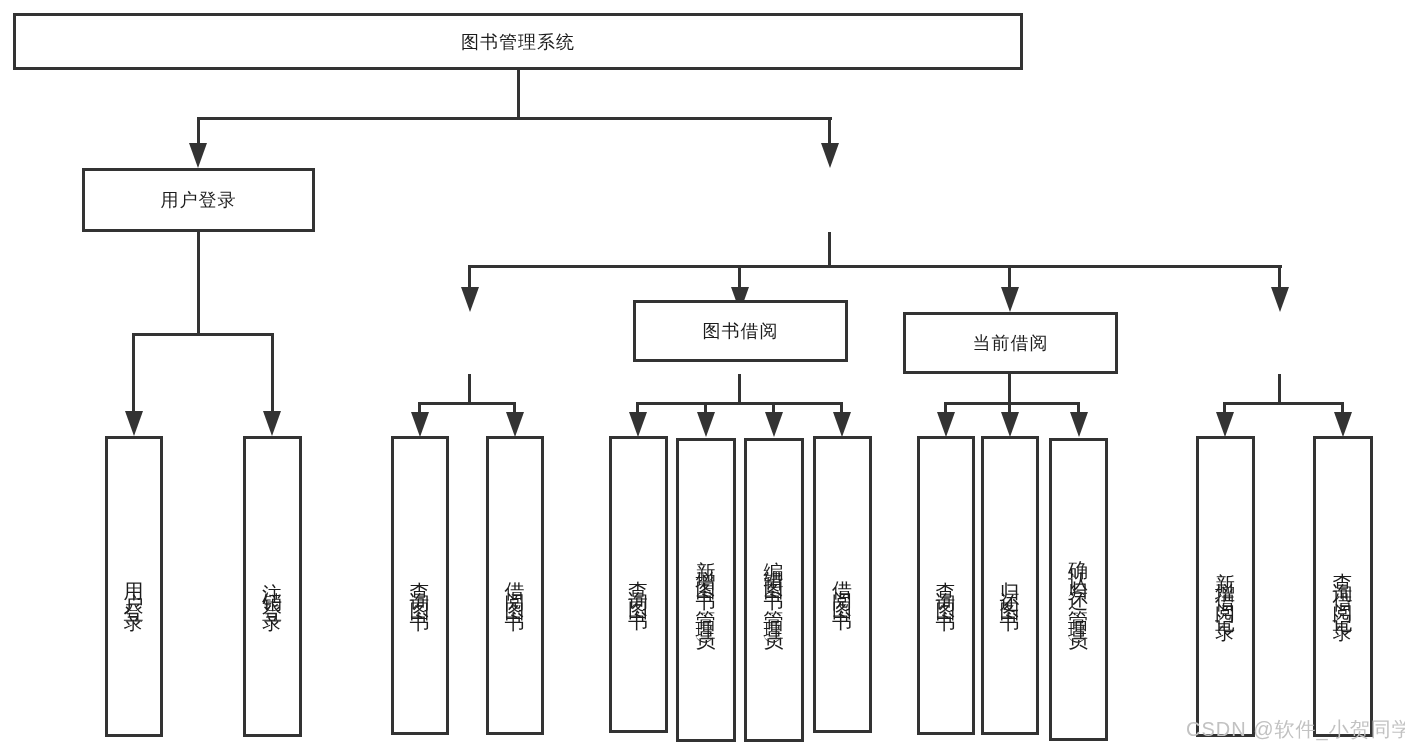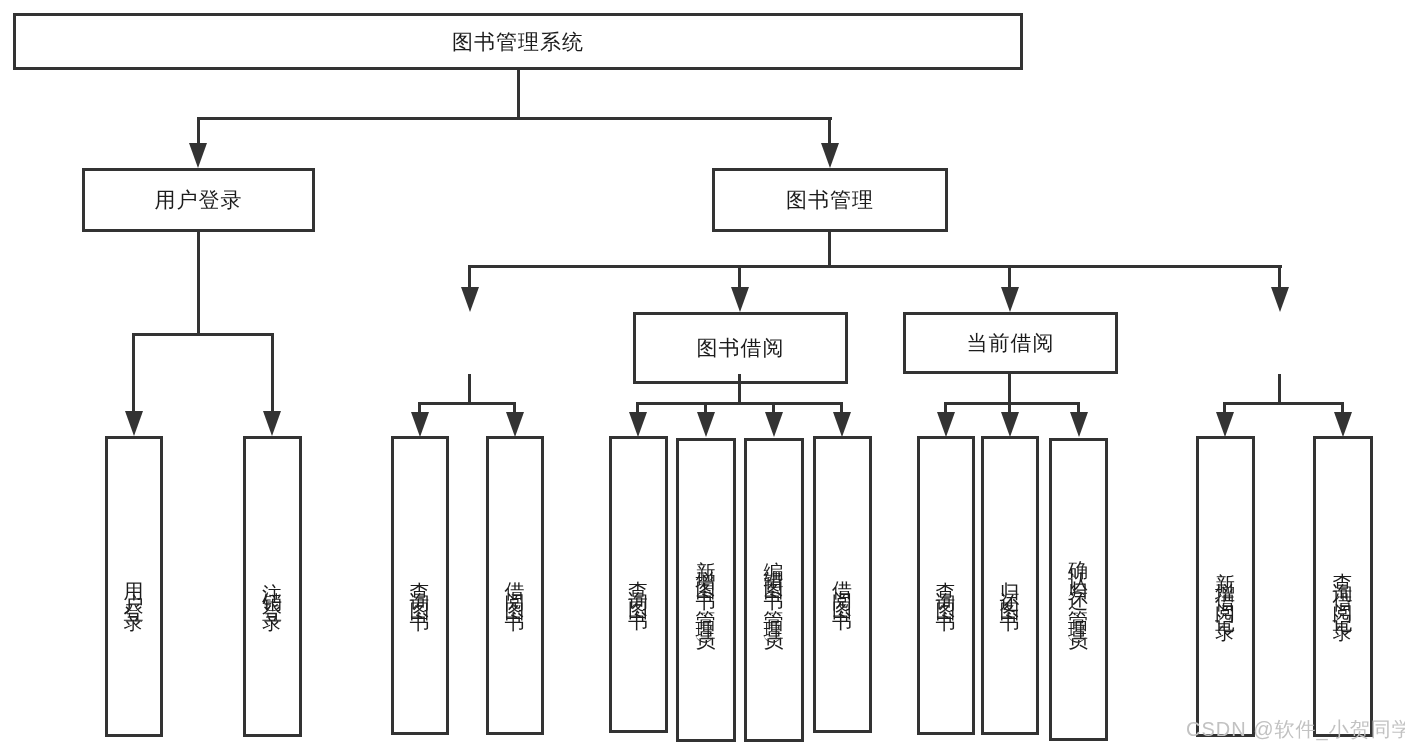--- a/index.html
+++ b/index.html
@@ -3,21 +3,21 @@
 <meta charset="utf-8">
 <style>
   * { margin:0; padding:0; box-sizing:border-box; }
   html,body { background:#ffffff; }
   body { font-family:"Liberation Sans","DejaVu Sans",sans-serif; }
   .canvas { position:relative; width:1405px; height:747px; background:#ffffff; overflow:hidden; }
 
   .box { position:absolute; background:#ffffff; border:3px solid #333333;
          display:flex; align-items:center; justify-content:center;
          color:#1c1c1c; }
-  .box-h { font-size:21px; letter-spacing:1px; }
+  .box-h { font-size:18px; letter-spacing:1px; }
   .box-v { font-size:20px; }
   .vtext { writing-mode:vertical-rl; text-orientation:mixed; letter-spacing:10px; line-height:1.1; }
 
   .hline { position:absolute; height:3px; background:#333333; }
   .vline { position:absolute; width:3px;  background:#333333; }
   .ahead { position:absolute; width:0; height:0;
            border-left:9px solid transparent; border-right:9px solid transparent;
            border-top:25px solid #333333; }
 
   .watermark { position:absolute; left:1186px; top:716px; font-size:20px;
@@ -35,43 +35,40 @@
   <div class="vline" style="left:517px;top:70px;height:50px"></div>
   <div class="hline" style="left:197px;top:117px;width:635px"></div>
   <div class="vline" style="left:197px;top:117px;height:28px"></div>
   <div class="ahead" style="left:189px;top:143px"></div>
   <div class="vline" style="left:828px;top:117px;height:28px"></div>
   <div class="ahead" style="left:821px;top:143px"></div>
 
   <div class="box box-h" style="left:82px;top:168px;width:233px;height:64px">
     <span>用户登录</span>
   </div>
-  <div class="box box-h" style="left:712px;top:168px;width:236px;height:64px">
-    <span>图书管理</span>
-  </div>
 
   <div class="vline" style="left:197px;top:232px;height:104px"></div>
   <div class="hline" style="left:134px;top:333px;width:140px"></div>
   <div class="vline" style="left:132px;top:333px;height:80px"></div>
   <div class="ahead" style="left:125px;top:411px"></div>
   <div class="vline" style="left:271px;top:333px;height:80px"></div>
   <div class="ahead" style="left:263px;top:411px"></div>
 
   <div class="vline" style="left:828px;top:232px;height:36px"></div>
   <div class="hline" style="left:470px;top:265px;width:812px"></div>
   <div class="vline" style="left:468px;top:265px;height:25px"></div>
   <div class="ahead" style="left:461px;top:287px"></div>
   <div class="vline" style="left:738px;top:265px;height:25px"></div>
   <div class="ahead" style="left:731px;top:287px"></div>
   <div class="vline" style="left:1008px;top:265px;height:25px"></div>
   <div class="ahead" style="left:1001px;top:287px"></div>
   <div class="vline" style="left:1278px;top:265px;height:25px"></div>
   <div class="ahead" style="left:1271px;top:287px"></div>
 
-  <div class="box box-h" style="left:633px;top:312px;width:215px;height:72px">
+  <div class="box box-h" style="left:633px;top:300px;width:215px;height:62px">
     <span>图书借阅</span>
   </div>
   <div class="box box-h" style="left:903px;top:312px;width:215px;height:62px">
     <span>当前借阅</span>
   </div>
 
   <div class="vline" style="left:468px;top:374px;height:31px"></div>
   <div class="hline" style="left:420px;top:402px;width:96px"></div>
   <div class="vline" style="left:418px;top:402px;height:14px"></div>
   <div class="ahead" style="left:411px;top:412px"></div>

